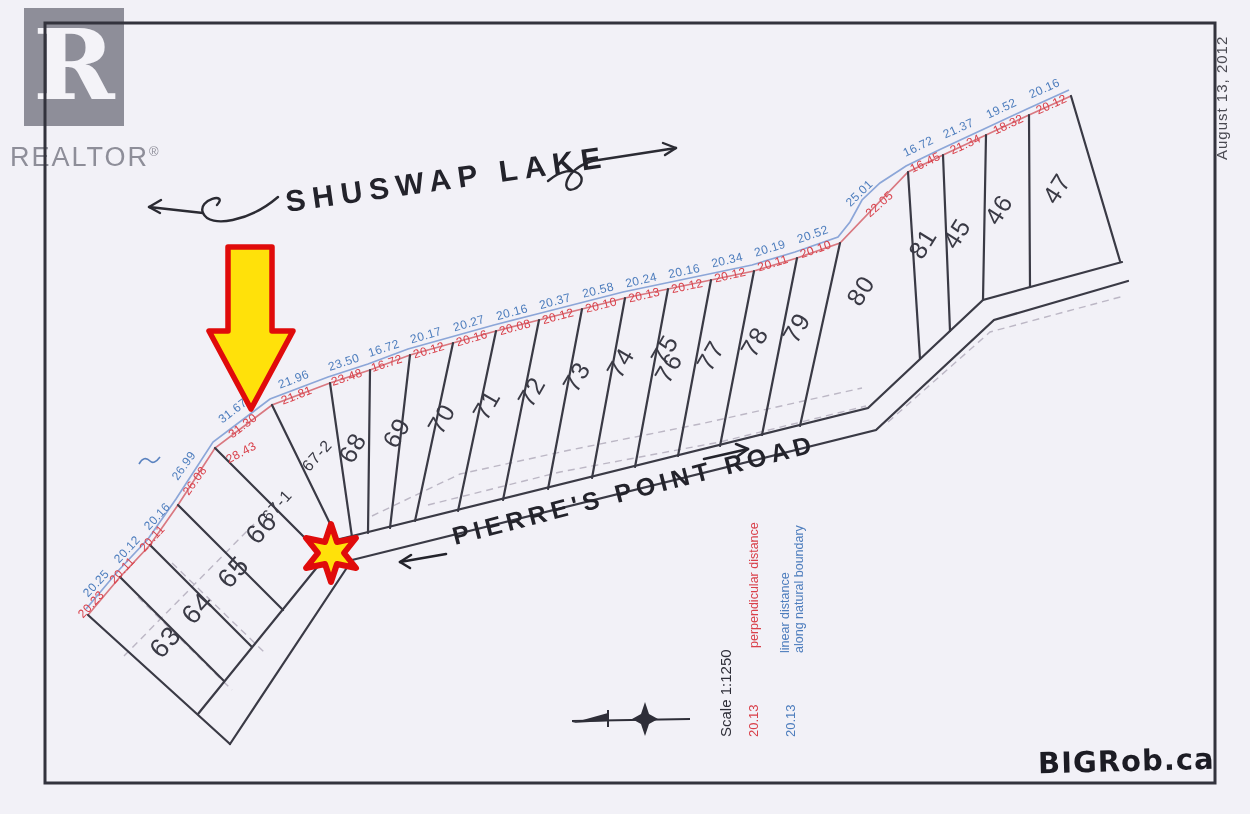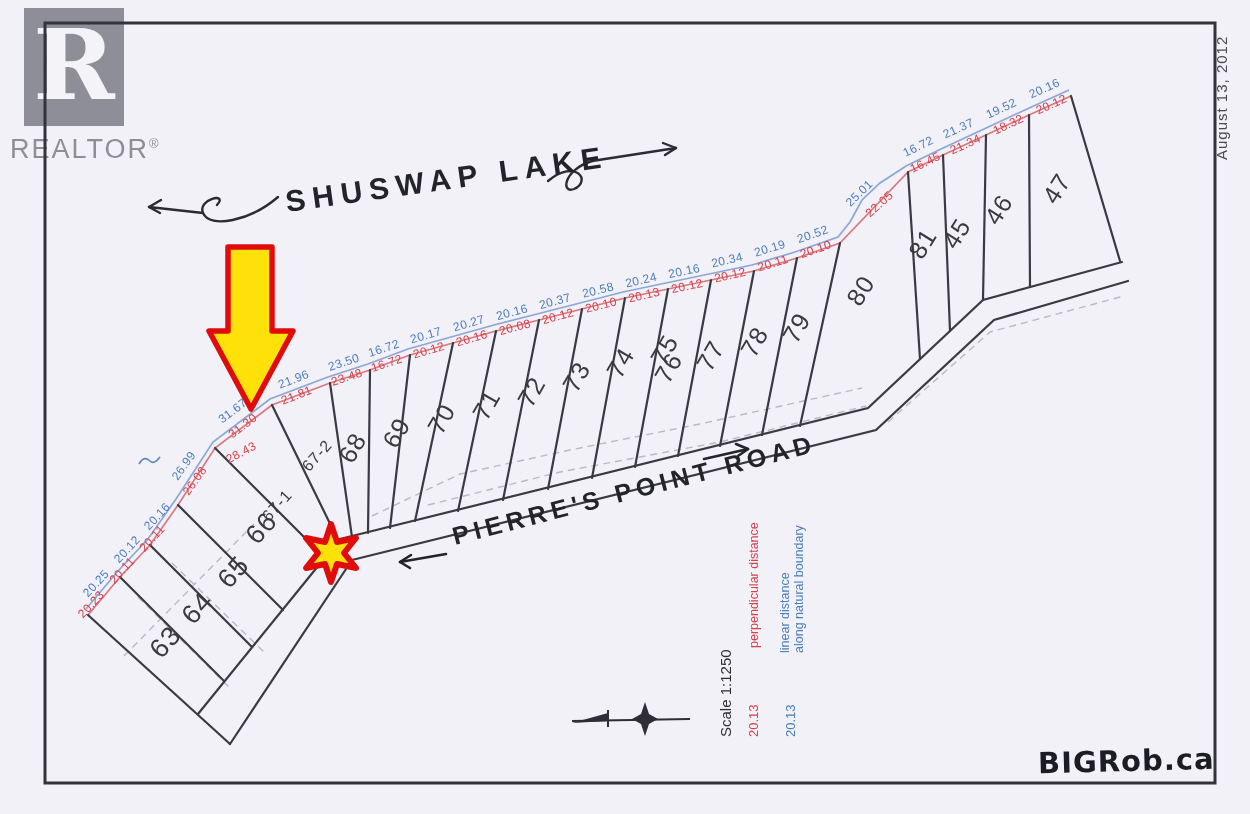--- a/index.html
+++ b/index.html
@@ -20,21 +20,21 @@
   #realtor-logo{position:absolute;left:10px;top:8px;width:150px;data:;}
   #logo-box{
     width:100px;height:118px;margin-left:14px;background:#8e8e99;
     display:flex;align-items:center;justify-content:center;
   }
   #logo-letter{
     font-family:"DejaVu Serif",serif;font-weight:bold;font-size:98px;
     color:#f4f3f8;line-height:1;transform:translateY(-2px);
   }
   #logo-text{
-    margin-top:8px;color:#8e8e99;font-size:27px;letter-spacing:2px;
+    margin-top:16px;color:#8e8e99;font-size:27px;letter-spacing:2px;
     font-family:"Liberation Sans",sans-serif;white-space:nowrap;
   }
   #logo-text sup{font-size:13px;}
   #scan-date{
     position:absolute;left:1213px;top:160px;color:#4a4a52;font-size:15px;
     letter-spacing:1px;transform:rotate(-90deg);transform-origin:top left;
     white-space:nowrap;
   }
   #watermark{
     position:absolute;left:1038px;top:744px;color:#1c1c24;font-size:29px;

